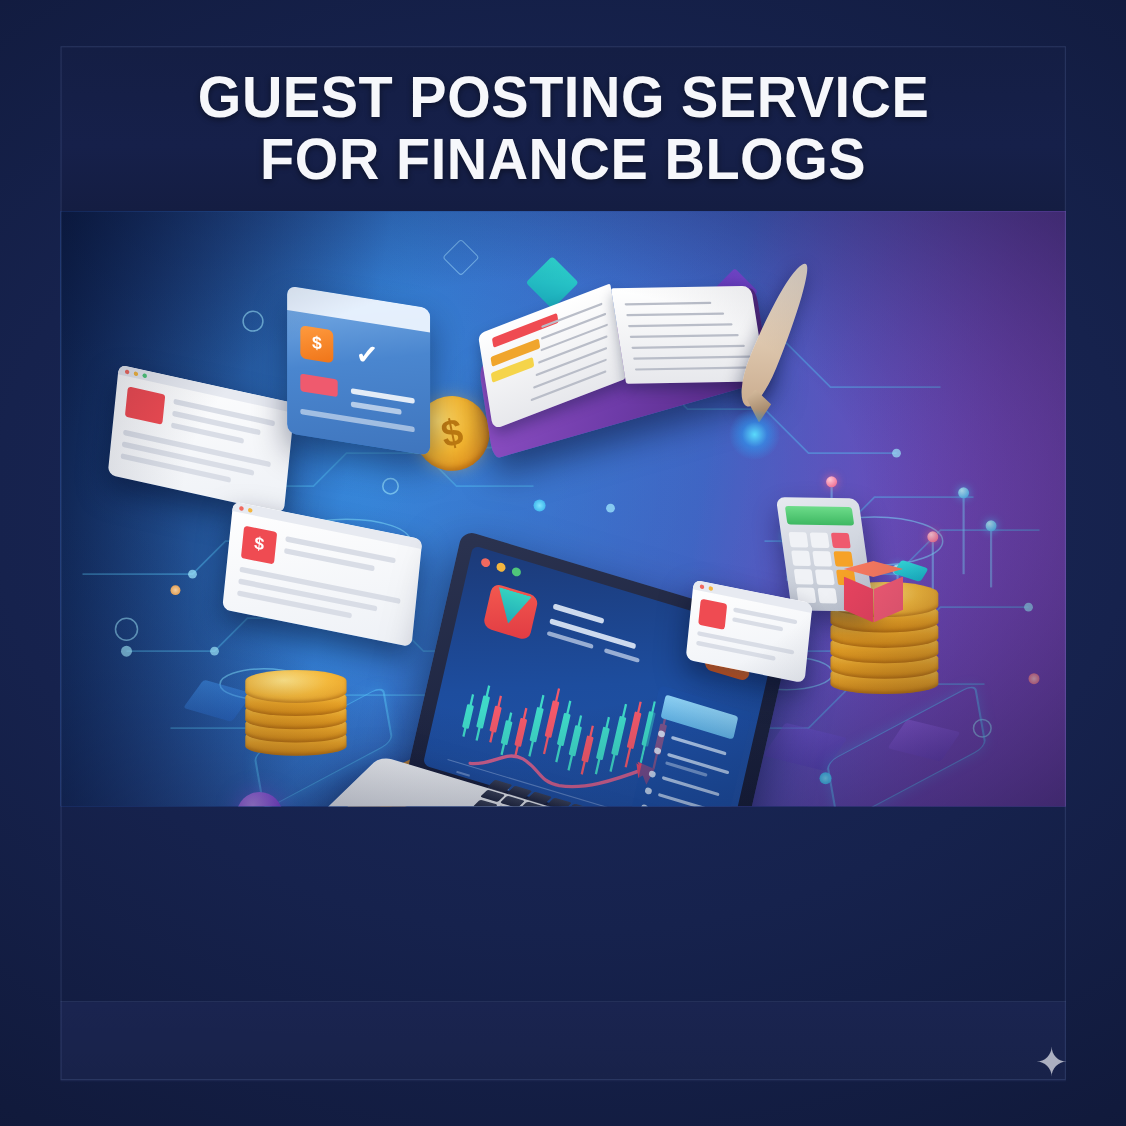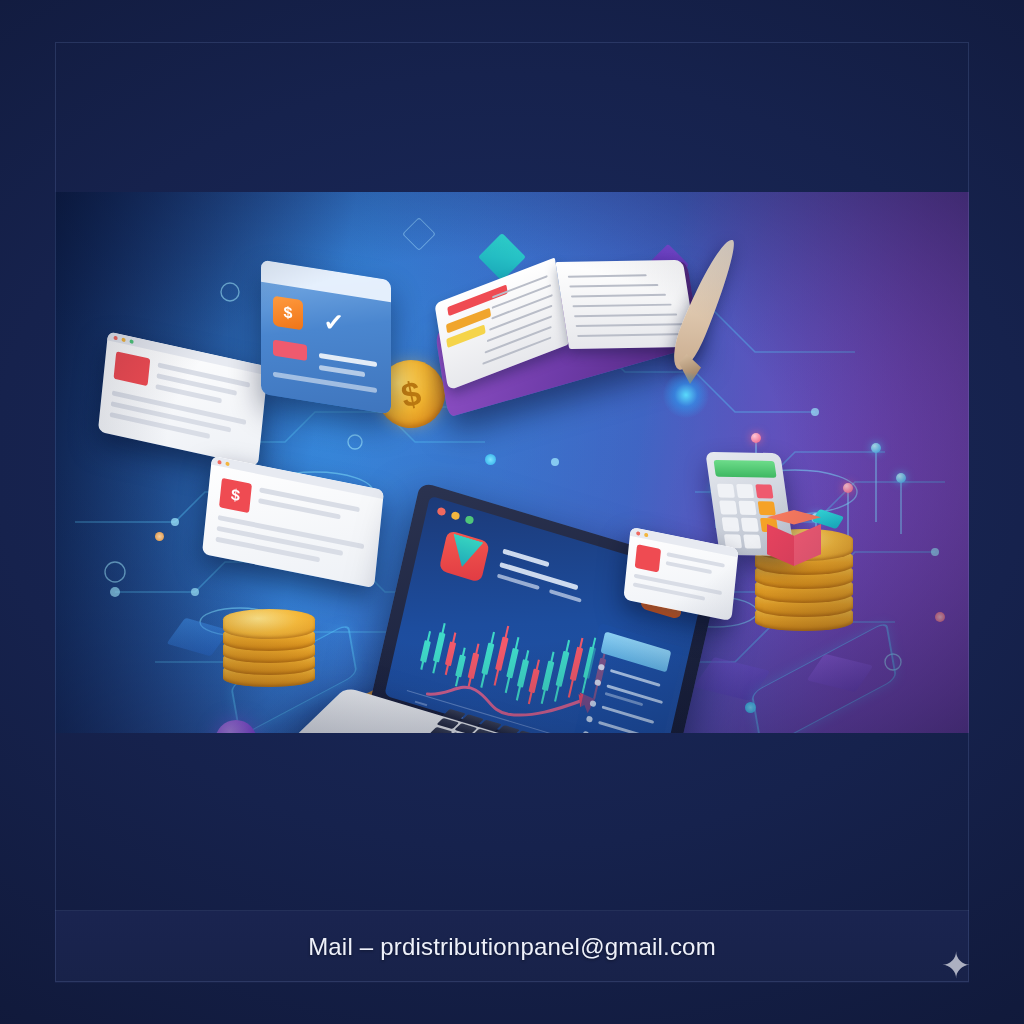--- a/index.html
+++ b/index.html
@@ -304,20 +304,24 @@
     color: #c6c9d6;
     font-size: 36px; line-height: 36px; text-align:center;
     opacity: 0.85;
   }
 </style>
 </head>
 <body>
 
 <div id="poster">
 
+  <div class="title-band">
+    <div class="title-line">GUEST POSTING SERVICE</div>
+    <div class="title-line">FOR FINANCE BLOGS</div>
+  </div>
 
   <div class="illus">
     <div class="purple-wash"></div>
 
     <svg class="circuit" width="914" height="541" viewBox="0 0 914 541">
       <g fill="none" stroke="#56c4f2" stroke-opacity="0.42" stroke-width="1.6">
         <path d="M20 330 L120 330 L150 300 L250 300"></path>
         <path d="M60 400 L140 400 L170 370 L300 370 L330 400 L430 400"></path>
         <path d="M100 470 L210 470 L240 440 L360 440"></path>
         <path d="M160 250 L230 250 L260 220 L330 220 L360 250 L430 250"></path>
@@ -626,19 +630,18 @@
       <div class="bar" style="left:8px; top:55px; width:72px; height:4px;"></div>
     </div>
 
     <div class="card" style="left:580px; top:335px; width:112px; height:72px; transform: matrix(1,0.20,-0.10,0.98,0,0); opacity:0;"></div>
 
     <div class="vignette"></div>
   </div>
 
 
   <div class="footer-band">
-    <div class="footer-line">Mail – prdistributionpanel@gmail.com</div>
   </div>
 
   <div class="sparkle">✦</div>
 
   <div class="inner-frame"></div>
 </div>
 
 </body></html>

